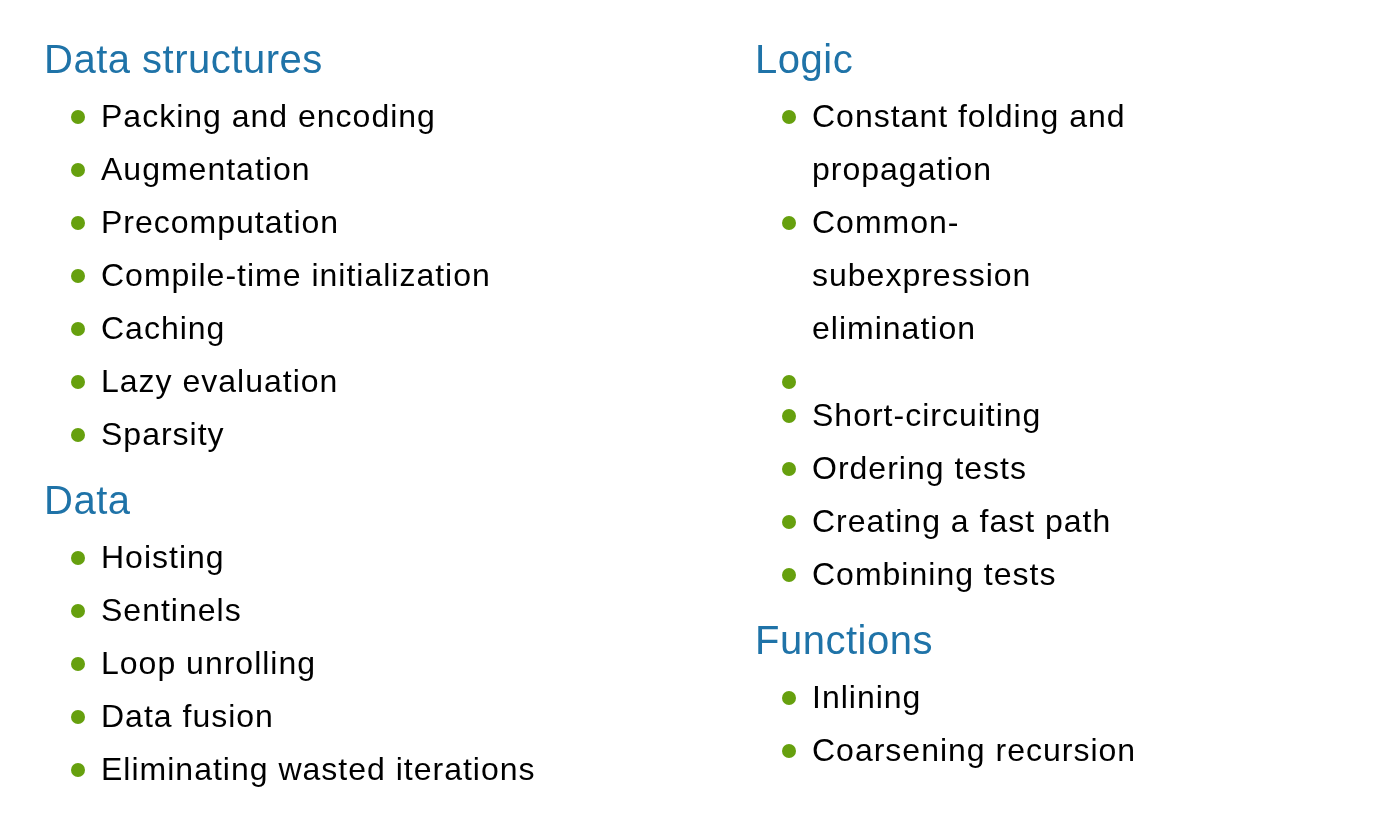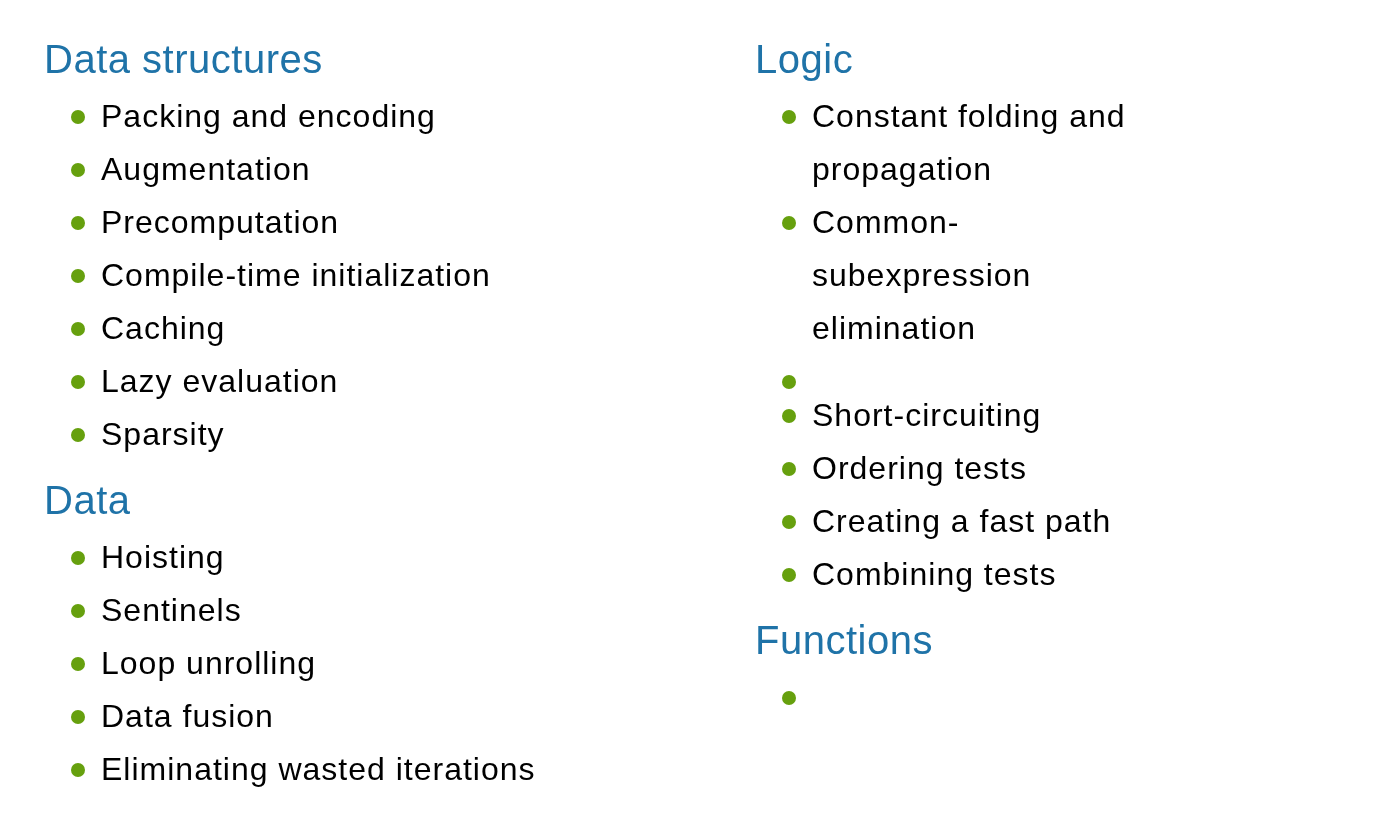--- a/index.html
+++ b/index.html
@@ -176,19 +176,24 @@
           <span class="item-text">Combining tests</span>
         </li>
       </ul>
     </section>
 
     <section class="topic">
       <h2 class="section-title">Functions</h2>
       <ul class="bullet-list">
         <li>
           <span class="bullet"></span>
+          <span class="item-text">Inlining</span>
+        </li>
+        <li>
+          <span class="bullet"></span>
+          <span class="item-text">Coarsening recursion</span>
         </li>
       </ul>
     </section>
 
   </div>
 
 </div>
 
 </body></html>

